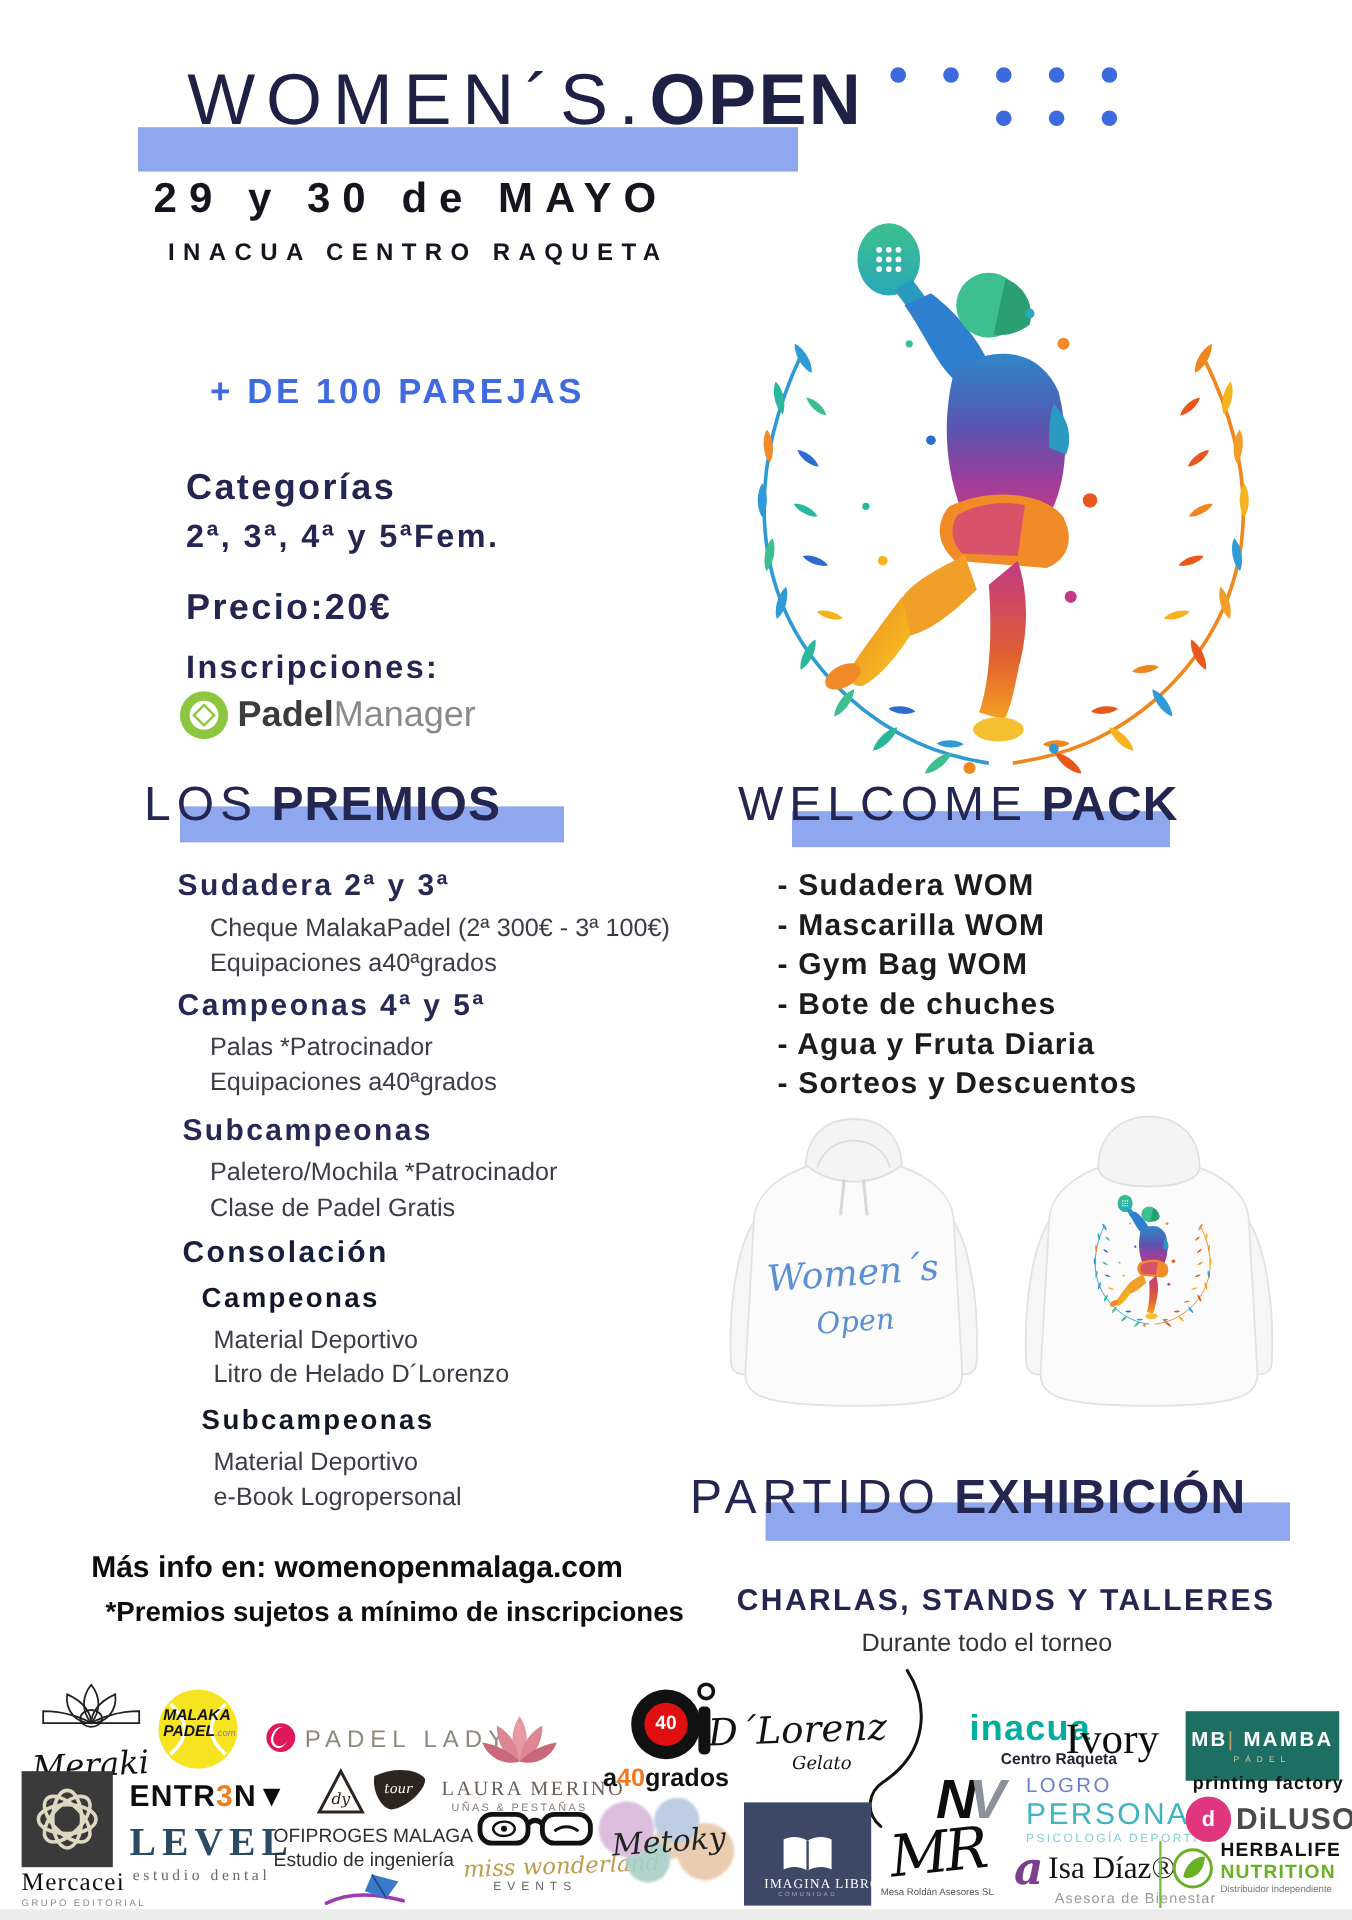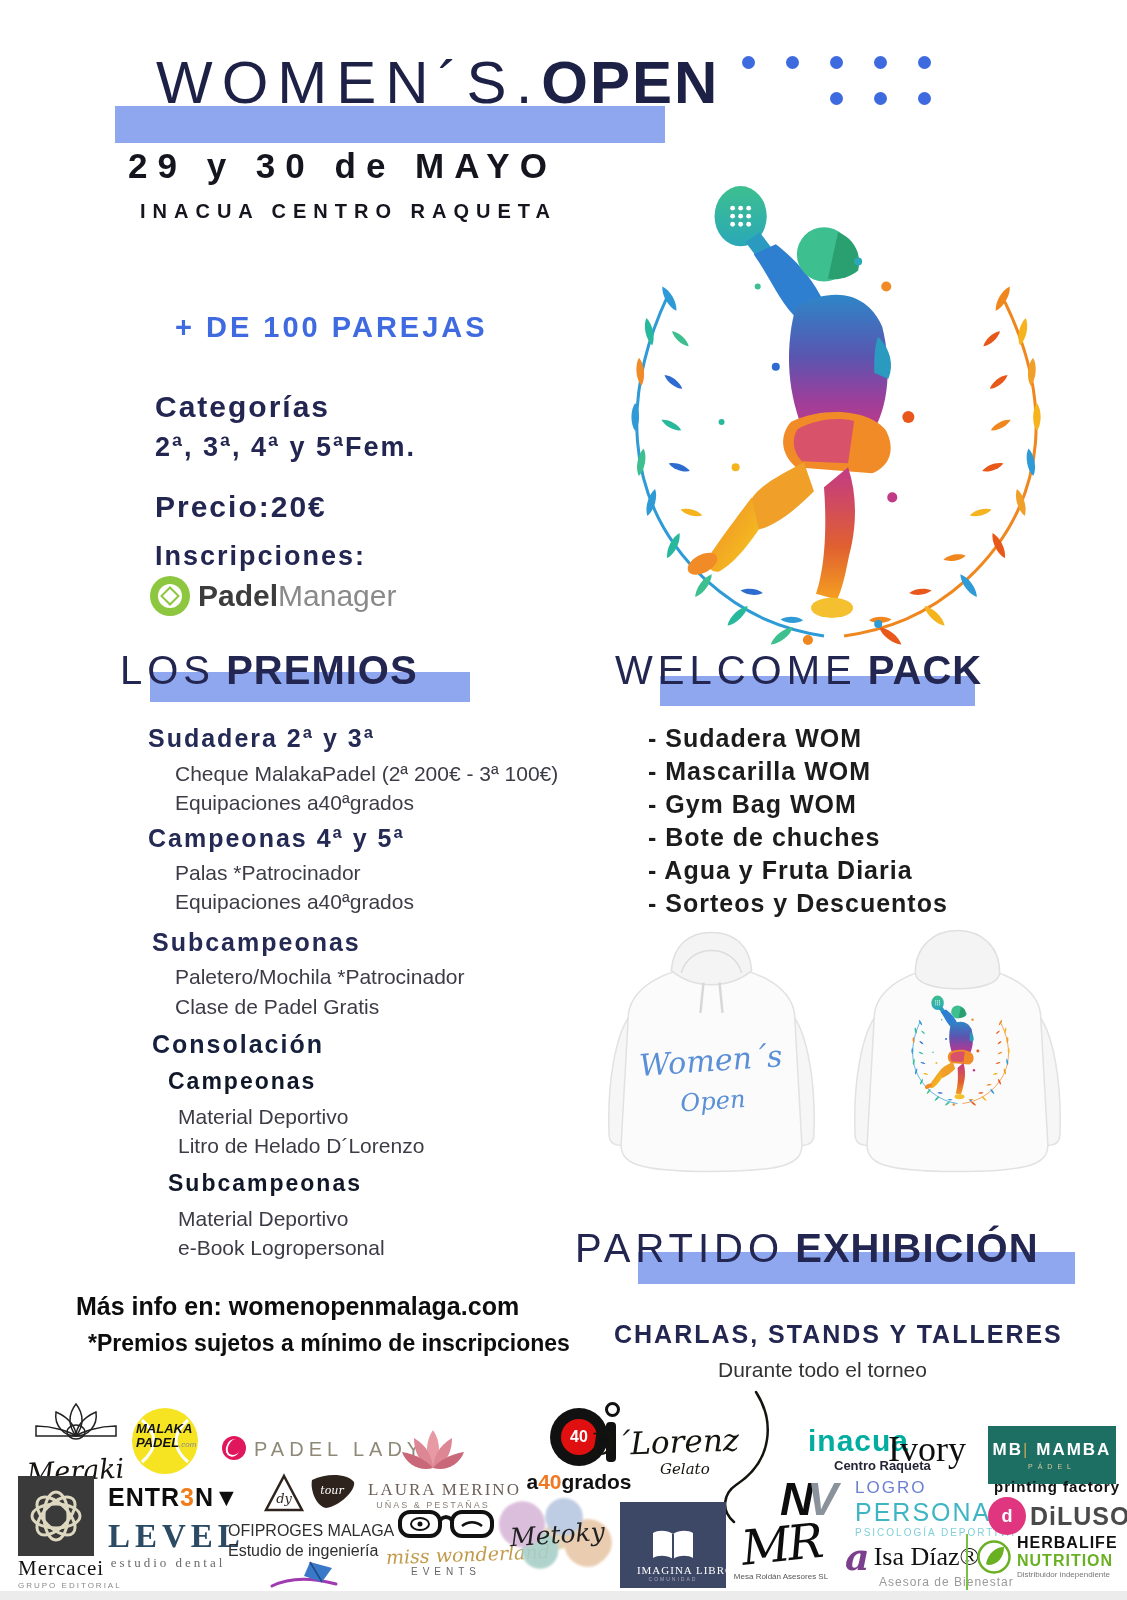--- a/index.html
+++ b/index.html
@@ -257,21 +257,21 @@
       <circle cx="292" cy="456" r="4" fill="#2e9ad6"></circle>
         <circle cx="172" cy="120" r="3" fill="#3dbf8f"></circle>
     </g>
   </svg>
 
   <div class="bar" style="left:150px;top:672px;width:320px;height:30px;"></div>
   <div class="abs section-title" style="left:120px;top:648px;">
     <span class="s-thin">LOS</span><span> </span><span class="s-bold">PREMIOS</span>
   </div>
   <div class="abs p-head" style="left:148px;top:724px;">Sudadera 2ª y 3ª</div>
-  <div class="abs p-item" style="left:175px;top:762px;">Cheque MalakaPadel (2ª 200€ - 3ª 100€)</div>
+  <div class="abs p-item" style="left:175px;top:762px;">Cheque MalakaPadel (2ª 300€ - 3ª 100€)</div>
   <div class="abs p-item" style="left:175px;top:791px;">Equipaciones a40ªgrados</div>
   <div class="abs p-head" style="left:148px;top:824px;">Campeonas 4ª y 5ª</div>
   <div class="abs p-item" style="left:175px;top:861px;">Palas *Patrocinador</div>
   <div class="abs p-item" style="left:175px;top:890px;">Equipaciones a40ªgrados</div>
   <div class="abs p-head" style="left:152px;top:928px;">Subcampeonas</div>
   <div class="abs p-item" style="left:175px;top:965px;">Paletero/Mochila *Patrocinador</div>
   <div class="abs p-item" style="left:175px;top:995px;">Clase de Padel Gratis</div>
   <div class="abs p-head" style="left:152px;top:1030px;color:#16203c;">Consolación</div>
   <div class="abs p-head2" style="left:168px;top:1068px;">Campeonas</div>
   <div class="abs p-item" style="left:178px;top:1105px;">Material Deportivo</div>
@@ -415,21 +415,21 @@
         <rect x="56" y="6" width="40" height="24" rx="10" fill="none" stroke="#111" stroke-width="4"></rect>
         <path d="M44,14 C48,10 52,10 56,14" fill="none" stroke="#111" stroke-width="4"></path>
         <ellipse cx="24" cy="18" rx="9" ry="6" fill="none" stroke="#111" stroke-width="2"></ellipse>
         <circle cx="24" cy="18" r="2.5" fill="#111"></circle>
         <path d="M66,20 C72,15 80,15 86,20" fill="none" stroke="#111" stroke-width="2.5"></path>
       </svg>
       <div class="script mw-name">miss wonderland</div>
       <div class="mw-sub">EVENTS</div>
     </div>
 
-    <div class="lg center" style="left:500px;top:1408px;width:110px;margin-left:24px;">
+    <div class="lg center" style="left:500px;top:1408px;width:110px;">
       <div class="a40-badge" style="margin:0 auto;">
         <div class="a40-red">40</div>
         <div class="a40-deg"></div>
           <div class="a40-stem"></div>
       </div>
       <div class="a40-text" style="margin-top:4px;">
         <span>a</span><span class="o40">40</span><span>grados</span>
       </div>
     </div>
 

